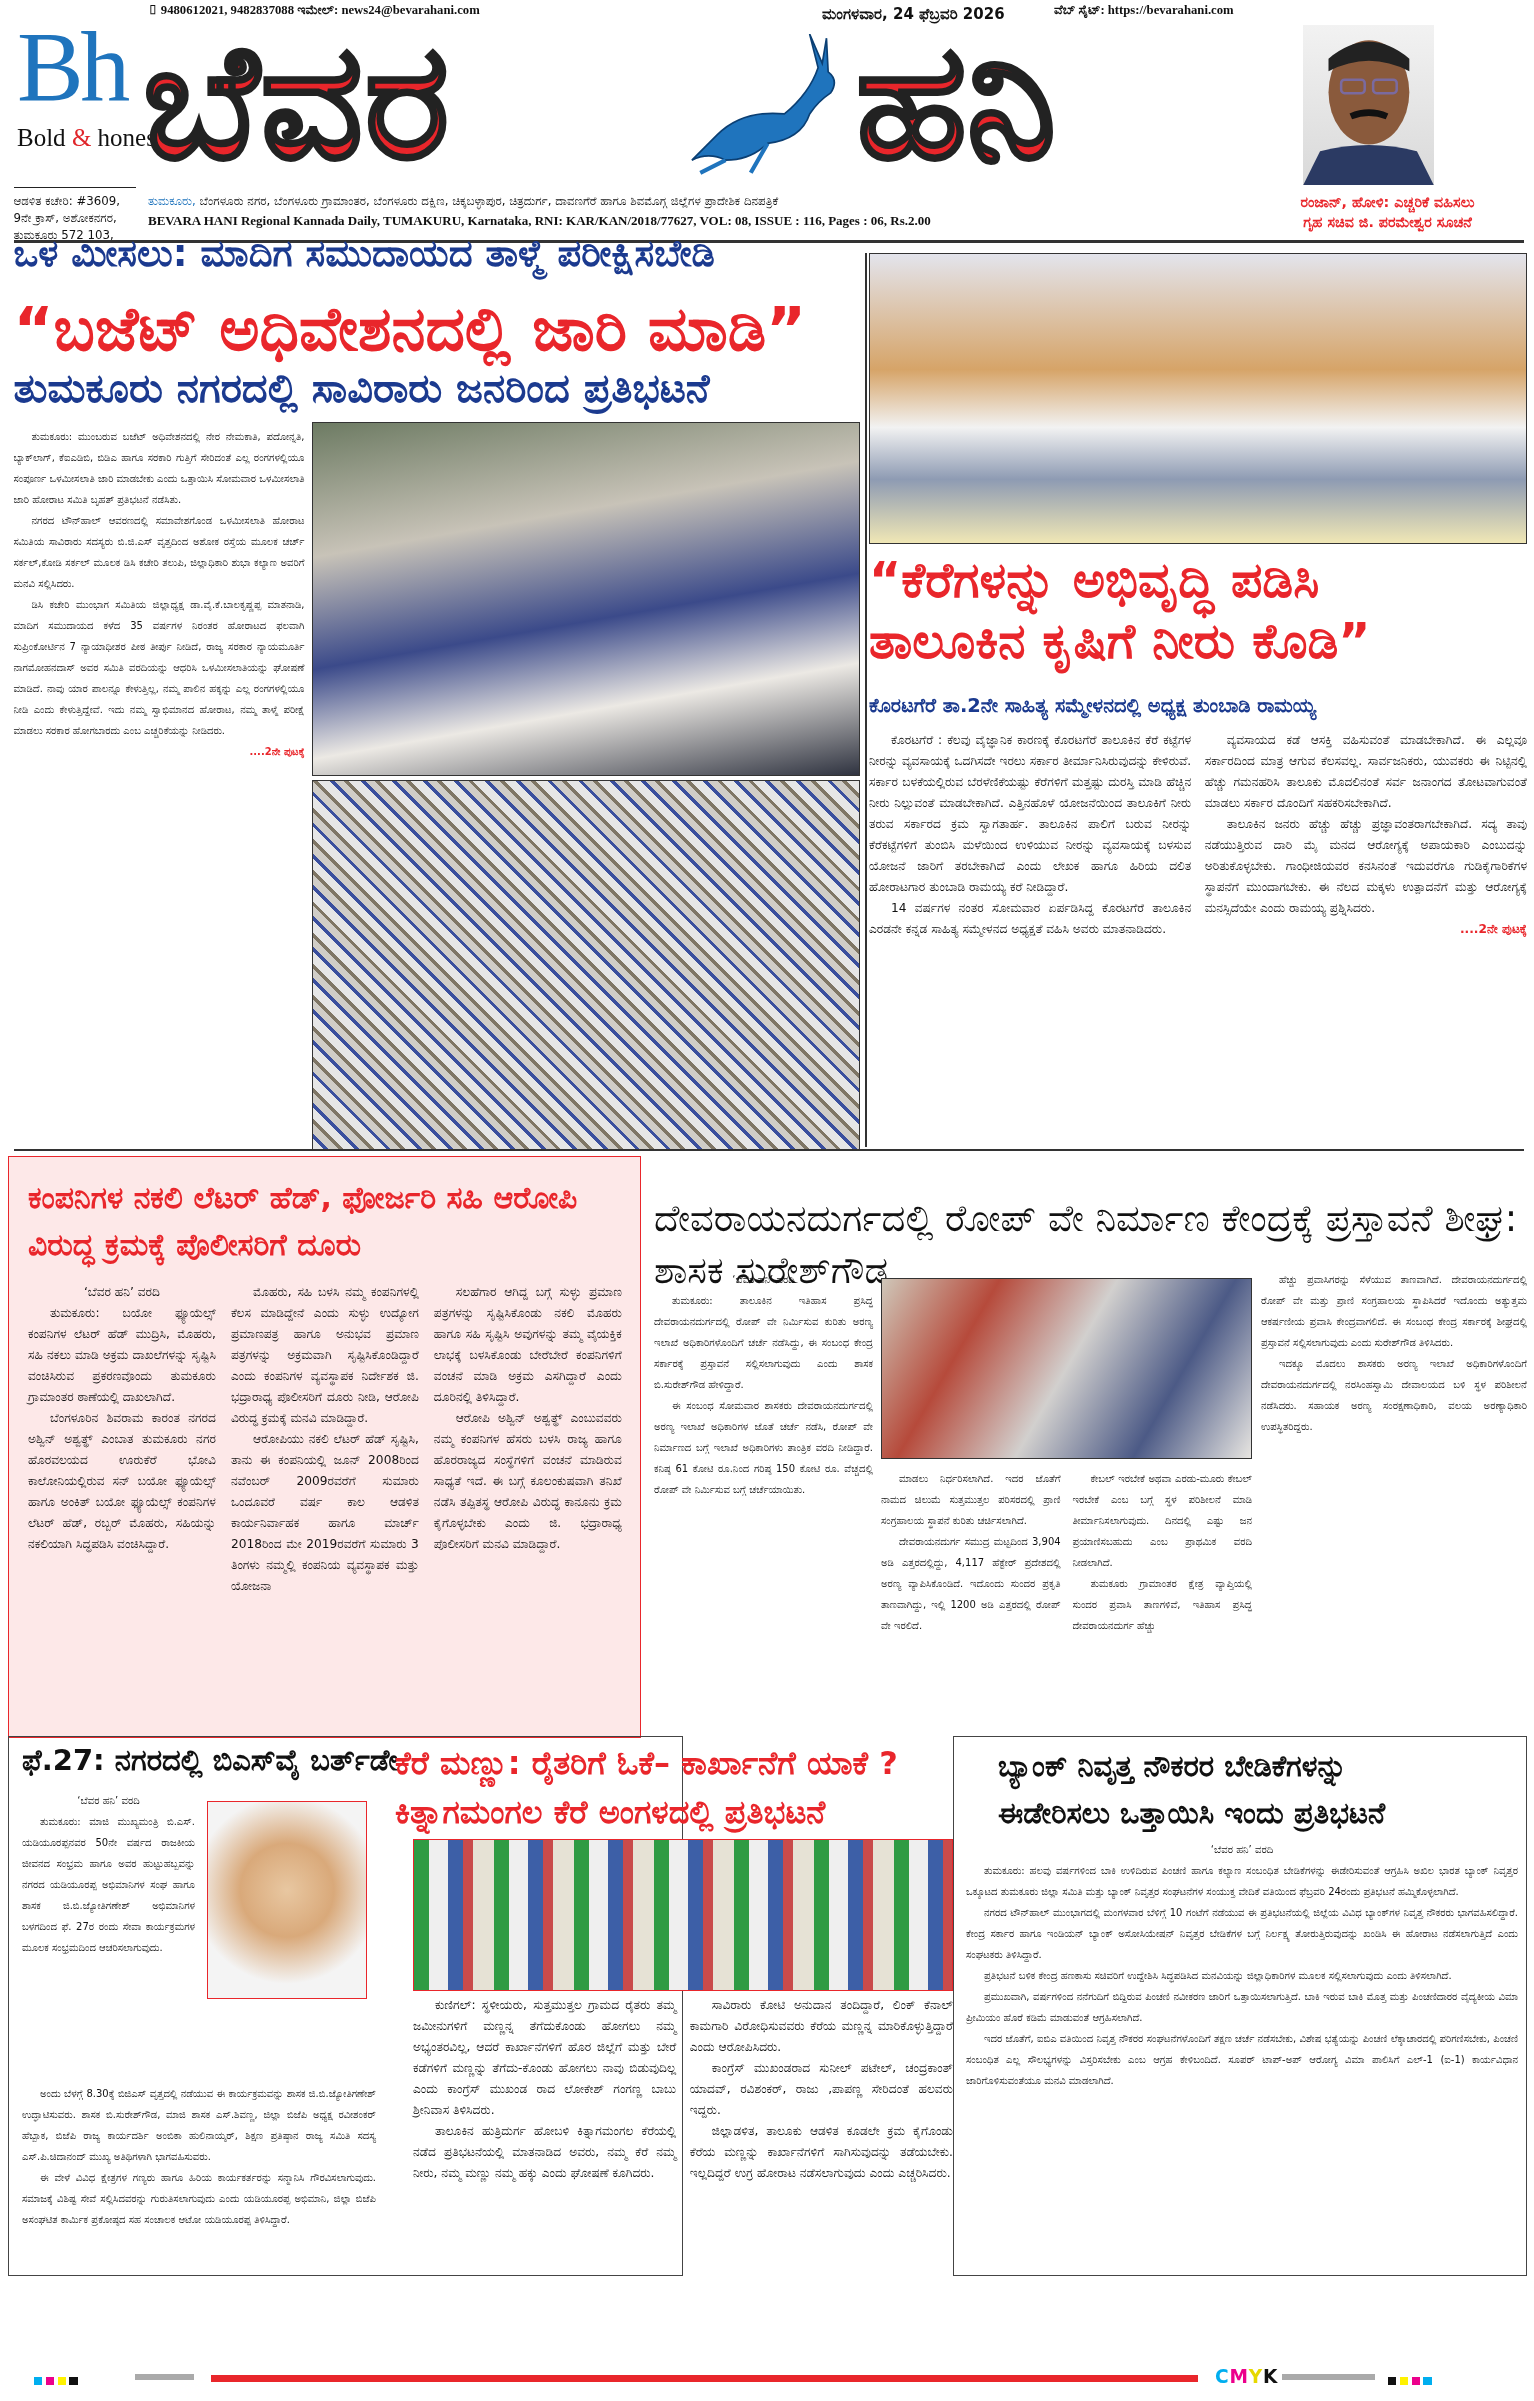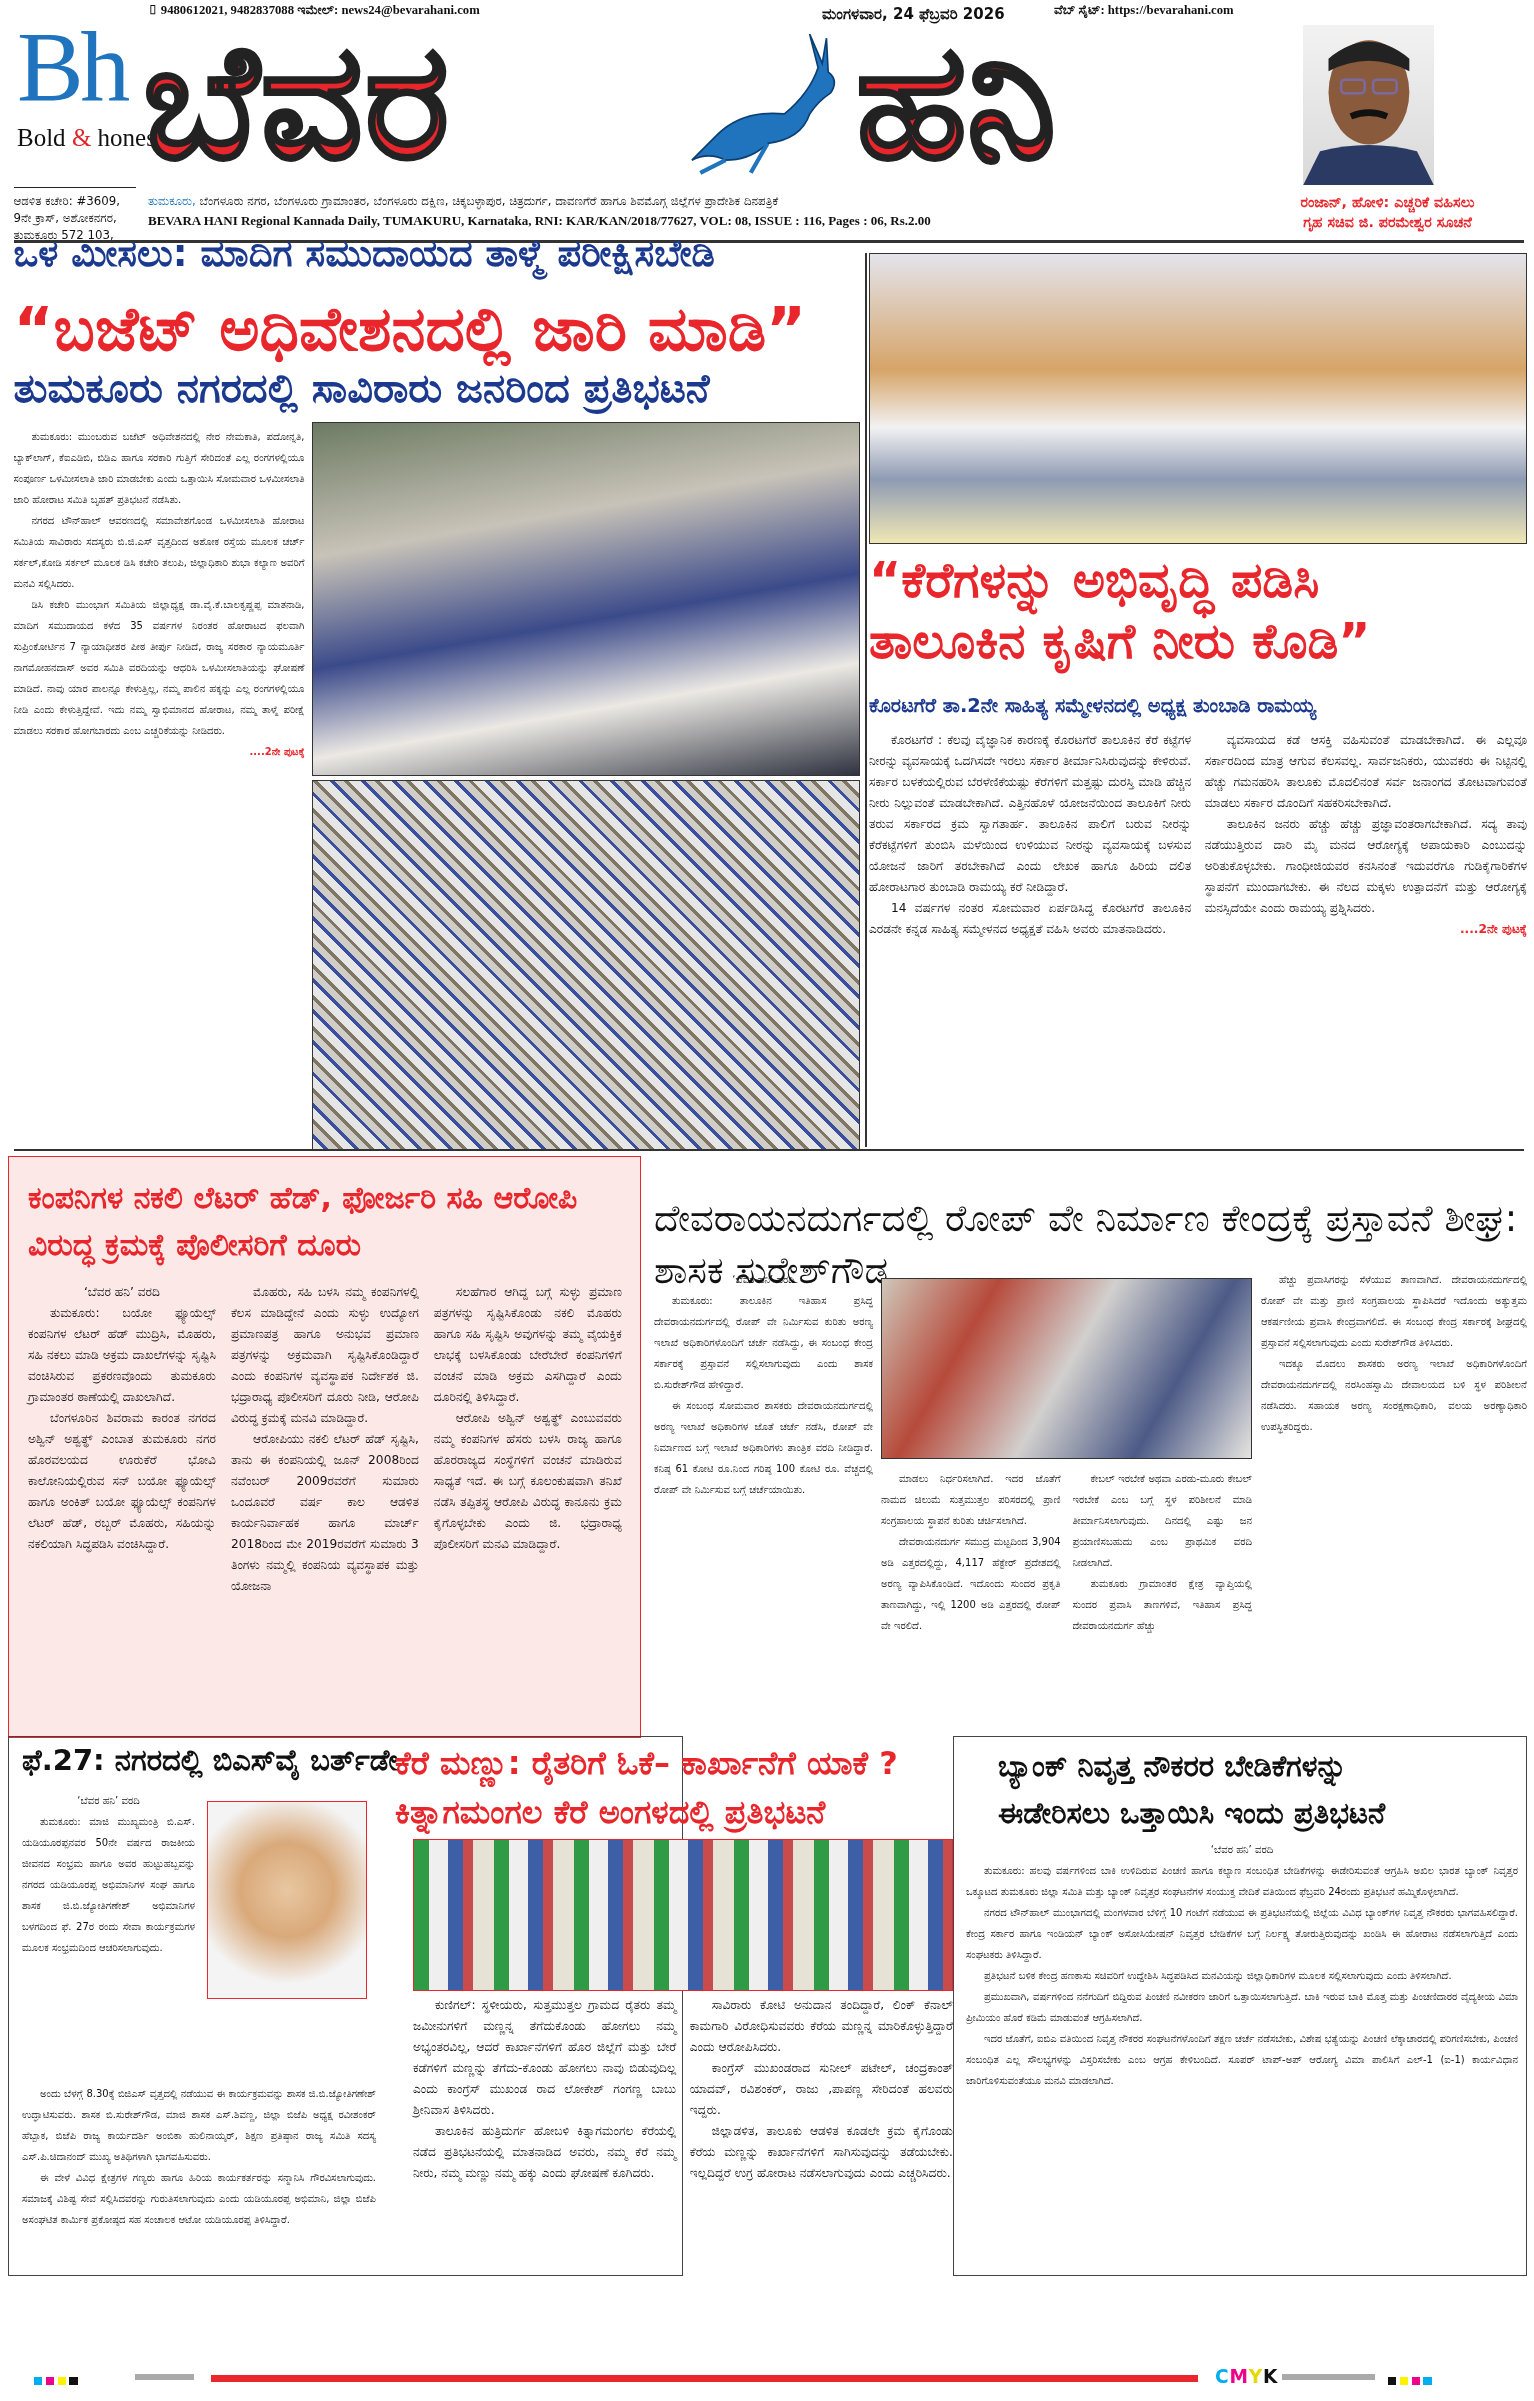--- a/index.html
+++ b/index.html
@@ -166,21 +166,21 @@
       <p>ಸಲಹೆಗಾರ ಆಗಿದ್ದ ಬಗ್ಗೆ ಸುಳ್ಳು ಪ್ರಮಾಣ ಪತ್ರಗಳನ್ನು ಸೃಷ್ಟಿಸಿಕೊಂಡು ನಕಲಿ ಮೊಹರು ಹಾಗೂ ಸಹಿ ಸೃಷ್ಟಿಸಿ ಅವುಗಳನ್ನು ತಮ್ಮ ವೈಯಕ್ತಿಕ ಲಾಭಕ್ಕೆ ಬಳಸಿಕೊಂಡು ಬೇರೆಬೇರೆ ಕಂಪನಿಗಳಿಗೆ ವಂಚನೆ ಮಾಡಿ ಅಕ್ರಮ ಎಸಗಿದ್ದಾರೆ ಎಂದು ದೂರಿನಲ್ಲಿ ತಿಳಿಸಿದ್ದಾರೆ.</p>
       <p>ಆರೋಪಿ ಅಶ್ವಿನ್ ಅಶ್ವತ್ಥ್ ಎಂಬುವವರು ನಮ್ಮ ಕಂಪನಿಗಳ ಹೆಸರು ಬಳಸಿ ರಾಜ್ಯ ಹಾಗೂ ಹೊರರಾಜ್ಯದ ಸಂಸ್ಥೆಗಳಿಗೆ ವಂಚನೆ ಮಾಡಿರುವ ಸಾಧ್ಯತೆ ಇದೆ. ಈ ಬಗ್ಗೆ ಕೂಲಂಕುಷವಾಗಿ ತನಿಖೆ ನಡೆಸಿ ತಪ್ಪಿತಸ್ಥ ಆರೋಪಿ ವಿರುದ್ಧ ಕಾನೂನು ಕ್ರಮ ಕೈಗೊಳ್ಳಬೇಕು ಎಂದು ಜಿ. ಭದ್ರಾರಾಧ್ಯ ಪೊಲೀಸರಿಗೆ ಮನವಿ ಮಾಡಿದ್ದಾರೆ.</p>
     </div>
   </div>
 </div>
 
 <div class="abs h3-main">ದೇವರಾಯನದುರ್ಗದಲ್ಲಿ ರೋಪ್ ವೇ ನಿರ್ಮಾಣ ಕೇಂದ್ರಕ್ಕೆ ಪ್ರಸ್ತಾವನೆ ಶೀಘ್ರ: ಶಾಸಕ ಸುರೇಶ್‌ಗೌಡ</div>
 <div class="abs col-text dvr-col1">
   <div style="text-align:center">‘ಬೆವರ ಹನಿ’ ವರದಿ</div>
   <p>ತುಮಕೂರು: ತಾಲೂಕಿನ ಇತಿಹಾಸ ಪ್ರಸಿದ್ಧ ದೇವರಾಯನದುರ್ಗದಲ್ಲಿ ರೋಪ್ ವೇ ನಿರ್ಮಿಸುವ ಕುರಿತು ಅರಣ್ಯ ಇಲಾಖೆ ಅಧಿಕಾರಿಗಳೊಂದಿಗೆ ಚರ್ಚೆ ನಡೆಸಿದ್ದು, ಈ ಸಂಬಂಧ ಕೇಂದ್ರ ಸರ್ಕಾರಕ್ಕೆ ಪ್ರಸ್ತಾವನೆ ಸಲ್ಲಿಸಲಾಗುವುದು ಎಂದು ಶಾಸಕ ಬಿ.ಸುರೇಶ್‌ಗೌಡ ಹೇಳಿದ್ದಾರೆ.</p>
-  <p>ಈ ಸಂಬಂಧ ಸೋಮವಾರ ಶಾಸಕರು ದೇವರಾಯನದುರ್ಗದಲ್ಲಿ ಅರಣ್ಯ ಇಲಾಖೆ ಅಧಿಕಾರಿಗಳ ಜೊತೆ ಚರ್ಚೆ ನಡೆಸಿ, ರೋಪ್ ವೇ ನಿರ್ಮಾಣದ ಬಗ್ಗೆ ಇಲಾಖೆ ಅಧಿಕಾರಿಗಳು ತಾಂತ್ರಿಕ ವರದಿ ನೀಡಿದ್ದಾರೆ. ಕನಿಷ್ಠ 61 ಕೋಟಿ ರೂ.ನಿಂದ ಗರಿಷ್ಠ 100 ಕೋಟಿ ರೂ. ವೆಚ್ಚದಲ್ಲಿ ರೋಪ್ ವೇ ನಿರ್ಮಿಸುವ ಬಗ್ಗೆ ಚರ್ಚೆಯಾಯಿತು.</p>
+  <p>ಈ ಸಂಬಂಧ ಸೋಮವಾರ ಶಾಸಕರು ದೇವರಾಯನದುರ್ಗದಲ್ಲಿ ಅರಣ್ಯ ಇಲಾಖೆ ಅಧಿಕಾರಿಗಳ ಜೊತೆ ಚರ್ಚೆ ನಡೆಸಿ, ರೋಪ್ ವೇ ನಿರ್ಮಾಣದ ಬಗ್ಗೆ ಇಲಾಖೆ ಅಧಿಕಾರಿಗಳು ತಾಂತ್ರಿಕ ವರದಿ ನೀಡಿದ್ದಾರೆ. ಕನಿಷ್ಠ 61 ಕೋಟಿ ರೂ.ನಿಂದ ಗರಿಷ್ಠ 150 ಕೋಟಿ ರೂ. ವೆಚ್ಚದಲ್ಲಿ ರೋಪ್ ವೇ ನಿರ್ಮಿಸುವ ಬಗ್ಗೆ ಚರ್ಚೆಯಾಯಿತು.</p>
 </div>
 <div class="abs photo photo-dvr"></div>
 <div class="abs dvr-cols-below">
   <div class="col-text">
     <p>ಮಾಡಲು ನಿರ್ಧರಿಸಲಾಗಿದೆ. ಇದರ ಜೊತೆಗೆ ನಾಮದ ಚಿಲುಮೆ ಸುತ್ತಮುತ್ತಲ ಪರಿಸರದಲ್ಲಿ ಪ್ರಾಣಿ ಸಂಗ್ರಹಾಲಯ ಸ್ಥಾಪನೆ ಕುರಿತು ಚರ್ಚಿಸಲಾಗಿದೆ.</p>
     <p>ದೇವರಾಯನದುರ್ಗ ಸಮುದ್ರ ಮಟ್ಟದಿಂದ 3,904 ಅಡಿ ಎತ್ತರದಲ್ಲಿದ್ದು, 4,117 ಹೆಕ್ಟೇರ್ ಪ್ರದೇಶದಲ್ಲಿ ಅರಣ್ಯ ವ್ಯಾಪಿಸಿಕೊಂಡಿದೆ. ಇದೊಂದು ಸುಂದರ ಪ್ರಕೃತಿ ತಾಣವಾಗಿದ್ದು, ಇಲ್ಲಿ 1200 ಅಡಿ ಎತ್ತರದಲ್ಲಿ ರೋಪ್ ವೇ ಇರಲಿದೆ.</p>
   </div>
   <div class="col-text">
     <p>ಕೇಬಲ್ ಇರಬೇಕೆ ಅಥವಾ ಎರಡು-ಮೂರು ಕೇಬಲ್ ಇರಬೇಕೆ ಎಂಬ ಬಗ್ಗೆ ಸ್ಥಳ ಪರಿಶೀಲನೆ ಮಾಡಿ ತೀರ್ಮಾನಿಸಲಾಗುವುದು. ದಿನದಲ್ಲಿ ಎಷ್ಟು ಜನ ಪ್ರಯಾಣಿಸಬಹುದು ಎಂಬ ಪ್ರಾಥಮಿಕ ವರದಿ ನೀಡಲಾಗಿದೆ.</p>
     <p>ತುಮಕೂರು ಗ್ರಾಮಾಂತರ ಕ್ಷೇತ್ರ ವ್ಯಾಪ್ತಿಯಲ್ಲಿ ಸುಂದರ ಪ್ರವಾಸಿ ತಾಣಗಳಿವೆ, ಇತಿಹಾಸ ಪ್ರಸಿದ್ಧ ದೇವರಾಯನದುರ್ಗ ಹೆಚ್ಚು</p>

